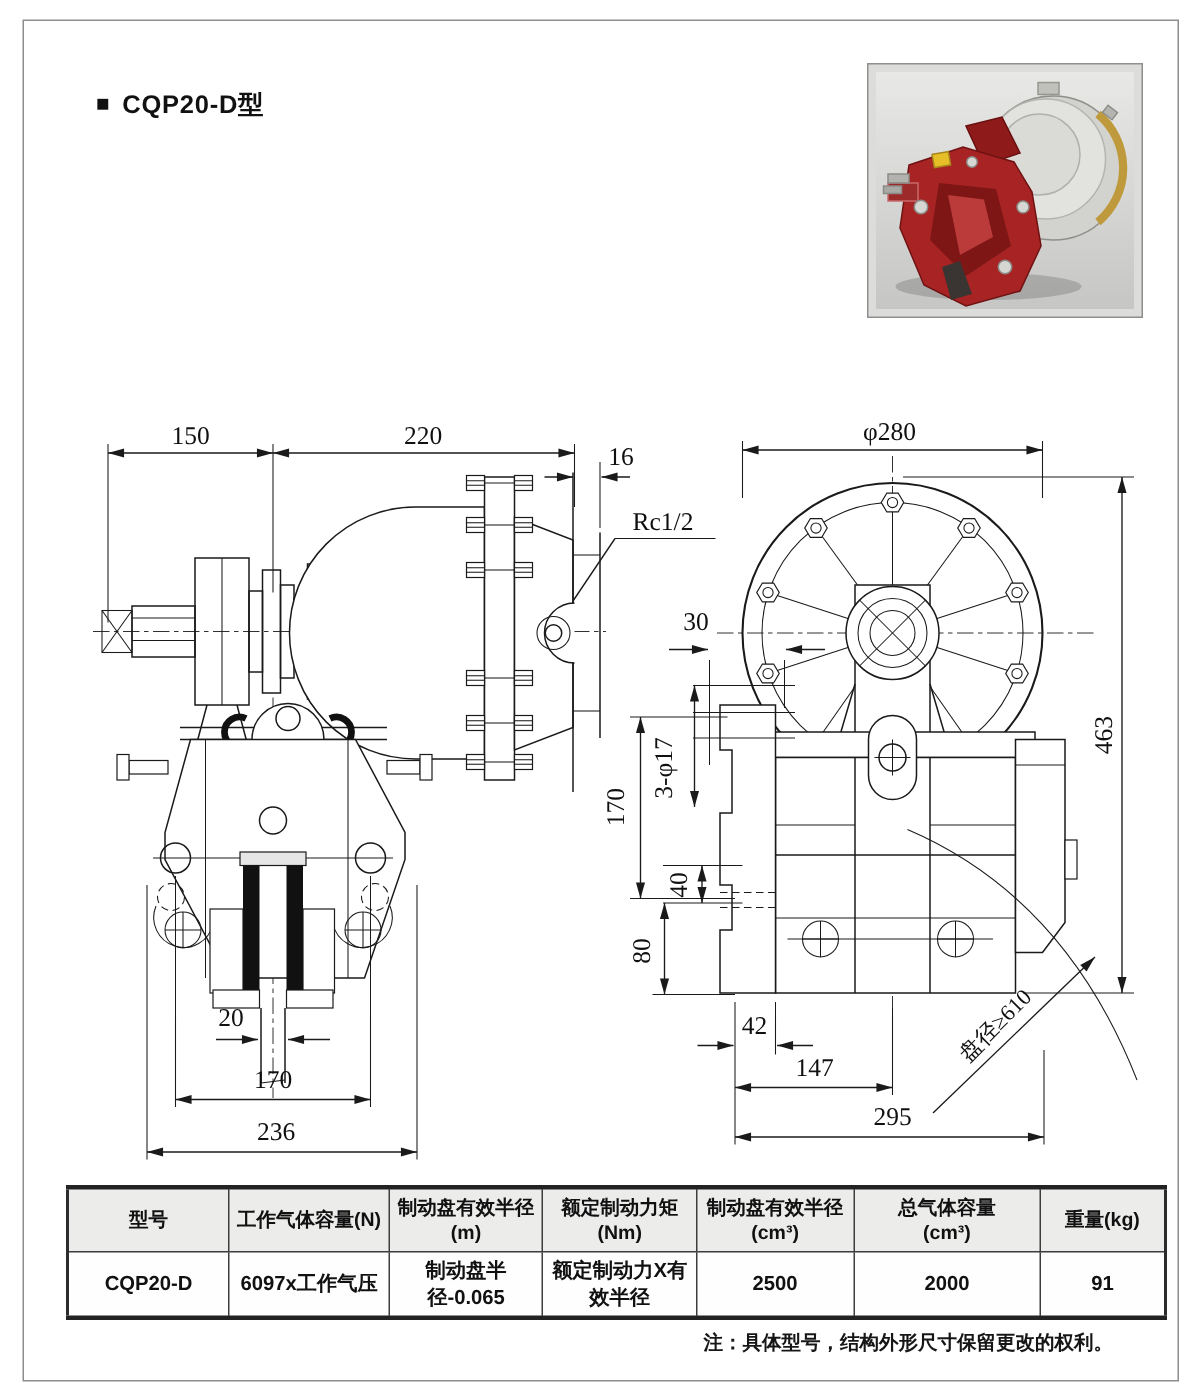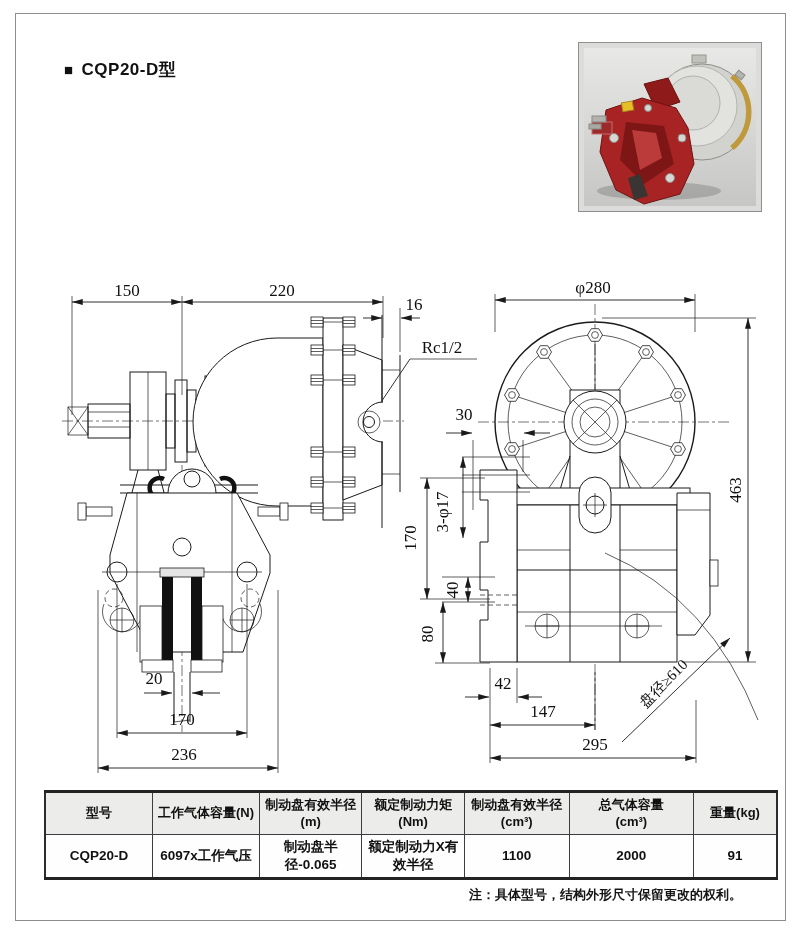--- a/index.html
+++ b/index.html
@@ -370,20 +370,20 @@
 (cm³)</th>
       <th>重量(kg)</th>
     </tr>
   </thead>
   <tbody>
     <tr>
       <td>CQP20-D</td>
       <td>6097x工作气压</td>
       <td>制动盘半径-0.065</td>
       <td>额定制动力X有效半径</td>
-      <td>1100</td>
+      <td>2500</td>
       <td>2000</td>
       <td>91</td>
     </tr>
   </tbody>
 </table>
 
 <div class="note">注：具体型号，结构外形尺寸保留更改的权利。</div>
 
 </body></html>

